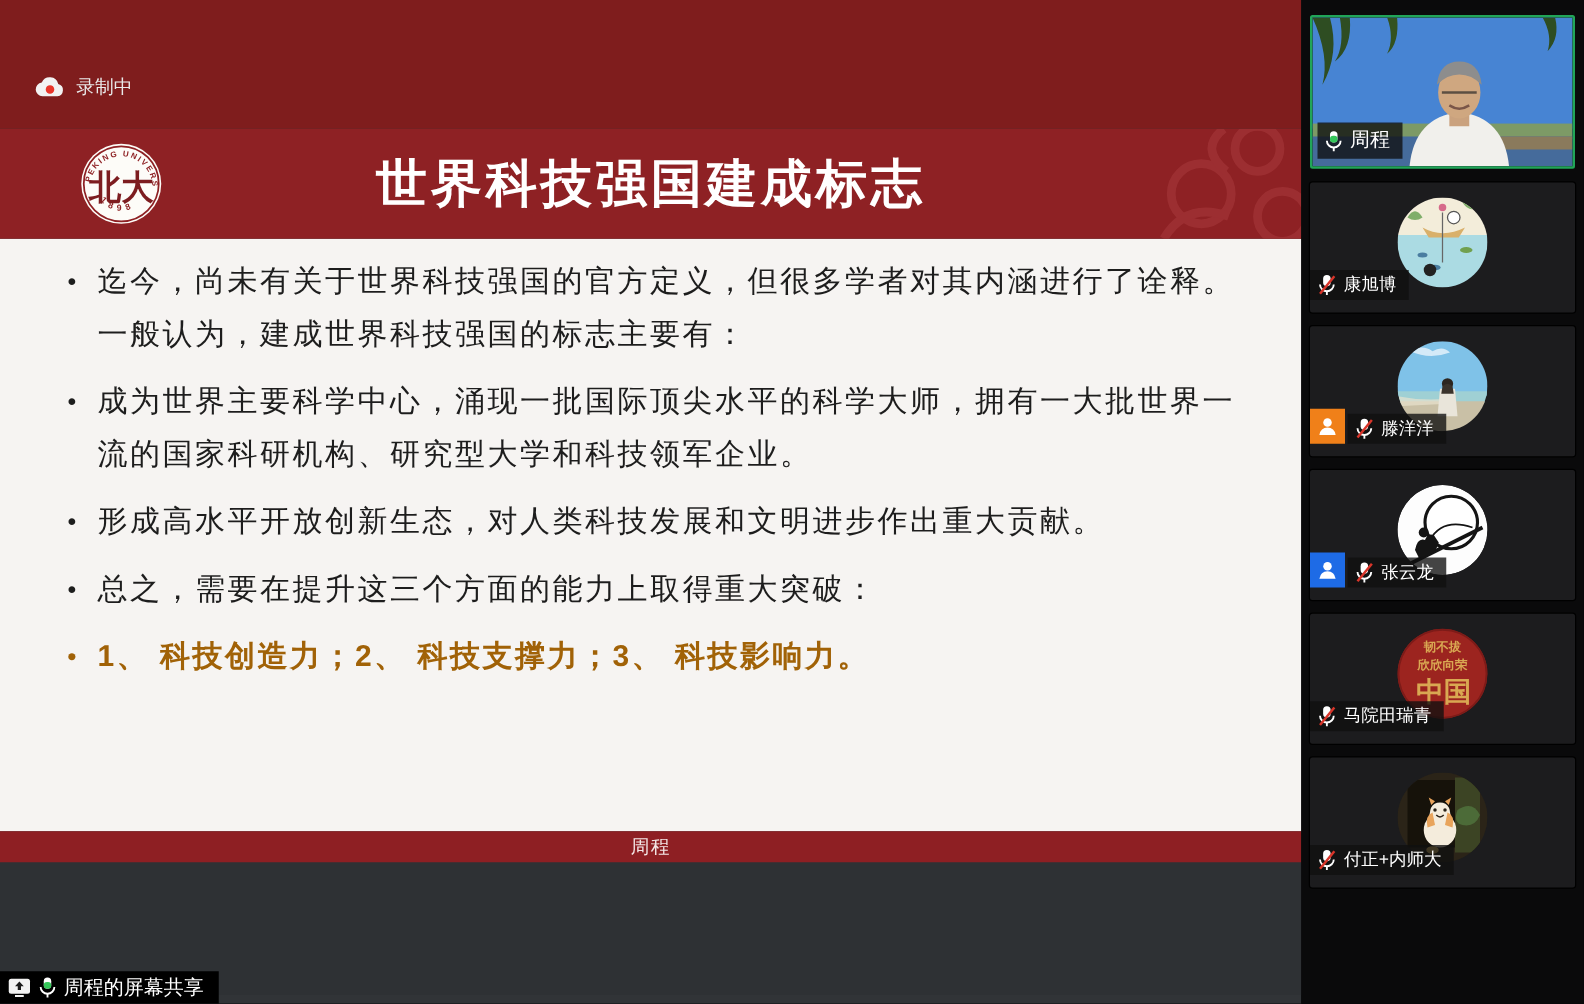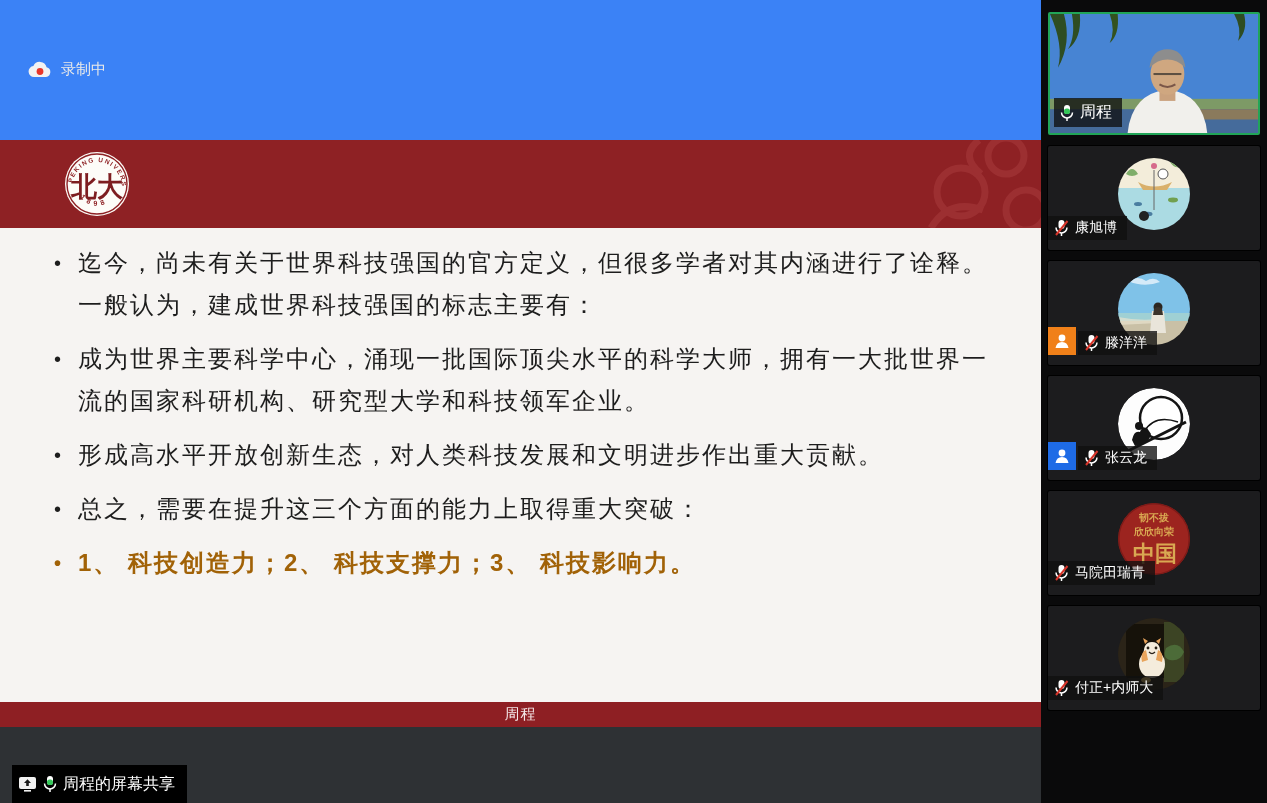--- a/index.html
+++ b/index.html
@@ -3,39 +3,39 @@
 <meta charset="utf-8">
 <style>
   html,body{margin:0;padding:0;}
   body{
     width:1267px;height:803px;position:relative;overflow:hidden;
     background:#0a0a0b;font-family:"Liberation Sans","DejaVu Sans",sans-serif;
     -webkit-font-smoothing:antialiased;
   }
   
   .main{position:absolute;left:0;top:0;width:1041px;height:803px;background:#313437;}
-  .topbar{height:140px;position:relative;background:#3b82f6;}
+  .topbar{height:103px;position:relative;background:#7f1d1d;}
   .recording{position:absolute;left:28px;top:60px;display:flex;align-items:center;gap:9px;
     color:#e9e9e9;font-size:15px;cursor:default;}
   .slide{width:1041px;}
   .slide-header{height:88px;background:#8e2124;position:relative;display:flex;align-items:center;overflow:hidden;}
   .slide-header .decor{position:absolute;right:0;top:0;height:88px;width:230px;opacity:.55;}
   .logo{position:absolute;left:64px;top:11px;width:66px;height:66px;}
   .slide-title{width:100%;text-align:center;color:#ffffff;font-size:41px;font-weight:bold;
     letter-spacing:3px;position:relative;z-index:2;}
   .slide-body{height:474px;background:#f6f4f2;padding:14px 38px 0 52px;box-sizing:border-box;}
   .bullets{list-style:none;margin:0;padding:0;}
   .bullets li{position:relative;padding-left:26px;font-size:24px;line-height:42px;
     letter-spacing:2px;color:#1d1d1d;margin-bottom:12px;}
   .bullets li::before{content:"•";position:absolute;left:2px;top:0;font-size:20px;}
   .bullets li.emphasis{color:#a16207;font-weight:bold;}
   .slide-footer{height:25px;background:#8e1f23;display:flex;align-items:center;justify-content:center;
     color:#f3e6e6;font-size:15px;letter-spacing:1px;}
   .bottombar{height:106px;background:#2e3134;}
-  .share-banner{position:absolute;left:12px;bottom:0;height:38px;background:#000;
+  .share-banner{position:absolute;left:0;bottom:0;height:26px;background:#000;
     display:flex;align-items:center;gap:6px;padding:0 12px 0 6px;color:#fff;font-size:16px;z-index:5;}
   
   .sidebar{position:absolute;left:1041px;top:0;width:226px;height:803px;background:#0a0a0b;
     box-sizing:border-box;padding:12px 7px 0 7px;display:flex;flex-direction:column;gap:11px;}
   .tile{position:relative;height:104px;background:#1c1c1e;border-radius:2px;overflow:hidden;
     box-shadow:0 0 0 1px #000;}
   .tile.speaker{height:119px;border:2px solid #21a558;box-shadow:none;}
   .tile .scene{position:absolute;inset:0;width:100%;height:100%;}
   .avatar{position:absolute;left:50%;top:46%;transform:translate(-50%,-50%);width:72px;height:72px;}
   .name-tag{position:absolute;left:0;bottom:10px;display:flex;align-items:center;gap:6px;
@@ -84,20 +84,21 @@
           <path id="arcBot" d="M 13,40 A 21,21 0 0 0 53,40"></path>
         </defs>
         <text font-size="6.4" letter-spacing="1.4" fill="#8e2124" font-weight="bold">
           <textPath href="#arcTop" startOffset="4">PEKING UNIVERSITY</textPath>
         </text>
         <text font-size="7" letter-spacing="4" fill="#8e2124" font-weight="bold">
           <textPath href="#arcBot" startOffset="7">1898</textPath>
         </text>
         <text x="33" y="43" font-size="26" text-anchor="middle" fill="#7d1d20" font-weight="bold" transform="scale(1,1.05)">北大</text>
       </svg>
+      <div class="slide-title">世界科技强国建成标志</div>
     </div>
 
     <div class="slide-body">
       <ul class="bullets">
         <li>迄今，尚未有关于世界科技强国的官方定义，但很多学者对其内涵进行了诠释。一般认为，建成世界科技强国的标志主要有：</li>
         <li>成为世界主要科学中心，涌现一批国际顶尖水平的科学大师，拥有一大批世界一流的国家科研机构、研究型大学和科技领军企业。</li>
         <li>形成高水平开放创新生态，对人类科技发展和文明进步作出重大贡献。</li>
         <li>总之，需要在提升这三个方面的能力上取得重大突破：</li>
         <li class="emphasis">1、 科技创造力；2、 科技支撑力；3、 科技影响力。</li>
       </ul>

